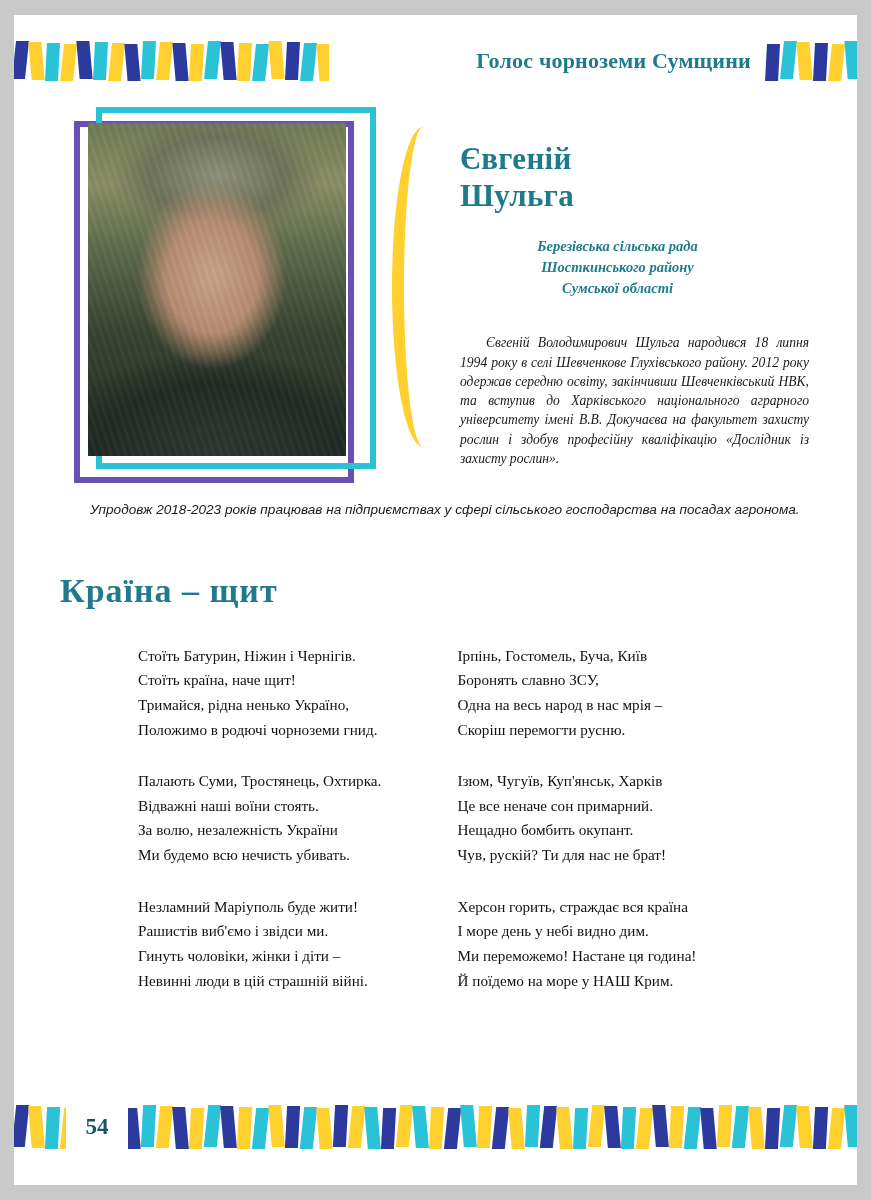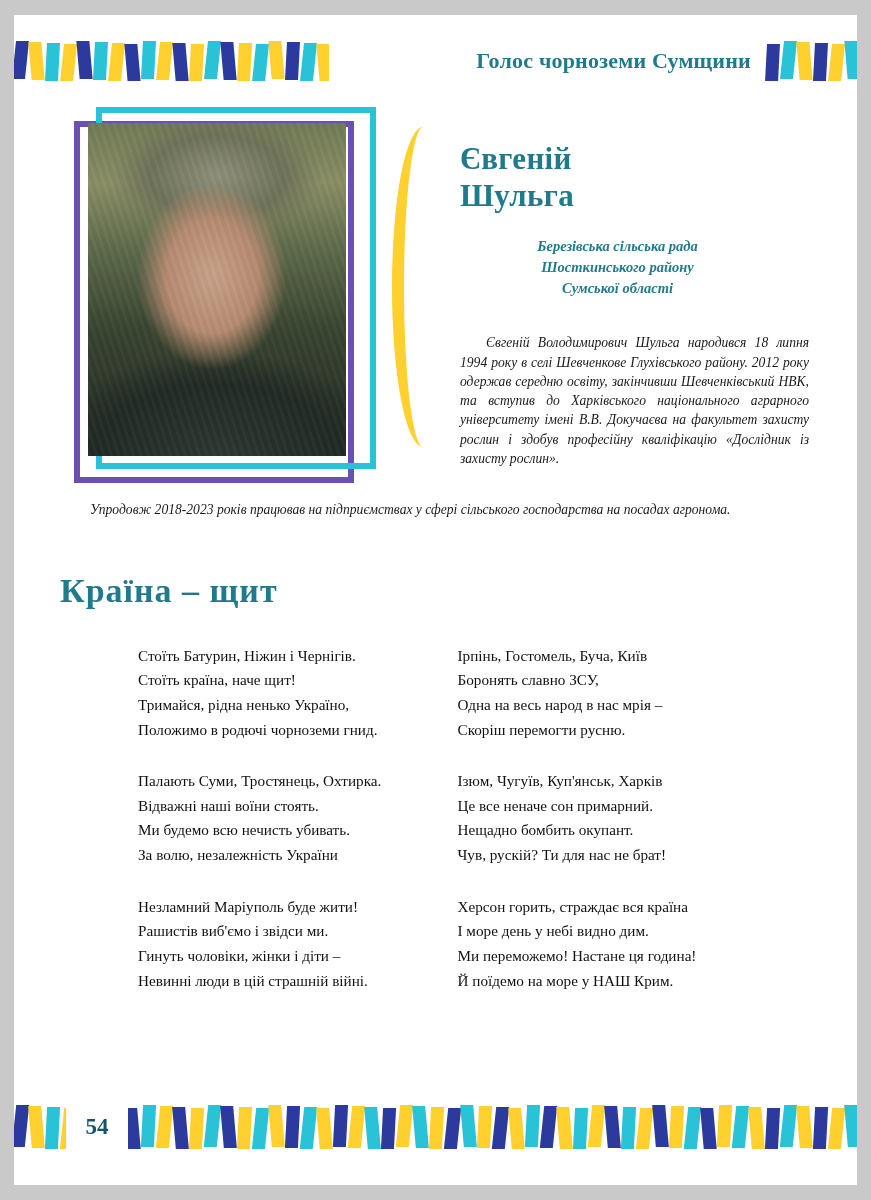--- a/index.html
+++ b/index.html
@@ -201,21 +201,21 @@
     text-align: justify;
     text-indent: 26px;
     padding-right: 2px;
   }
 
   .bio-rest {
     margin-top: 8px;
     clear: both;
   }
   .bio-rest p {
-    font-family: Liberation Serif, serif;
+    font-family: Liberation Sans, sans-serif;
     font-style: italic;
     font-size: 13.6px;
     line-height: 1.45;
     color: #1a1a1a;
     text-align: justify;
     text-indent: 30px;
     margin: 0 0 2px 0;
   }
 
   .poem-title {
@@ -341,22 +341,22 @@
       <div class="poem-col">
           <div class="stanza">
             <div>Стоїть Батурин, Ніжин і Чернігів.</div>
             <div>Стоїть країна, наче щит!</div>
             <div>Тримайся, рідна ненько Україно,</div>
             <div>Положимо в родючі чорноземи гнид.</div>
           </div>
           <div class="stanza">
             <div>Палають Суми, Тростянець, Охтирка.</div>
             <div>Відважні наші воїни стоять.</div>
+            <div>За волю, незалежність України</div>
             <div>Ми будемо всю нечисть убивать.</div>
-            <div>За волю, незалежність України</div>
           </div>
           <div class="stanza">
             <div>Незламний Маріуполь буде жити!</div>
             <div>Рашистів виб'ємо і звідси ми.</div>
             <div>Гинуть чоловіки, жінки і діти –</div>
             <div>Невинні люди в цій страшній війні.</div>
           </div>
         </div>
       <div class="poem-col">
           <div class="stanza">

